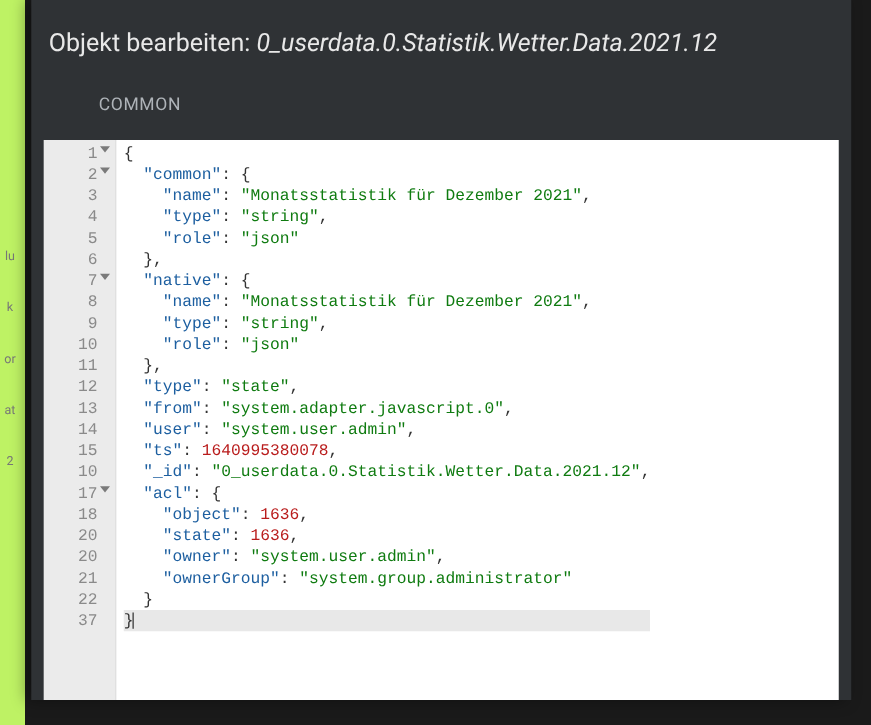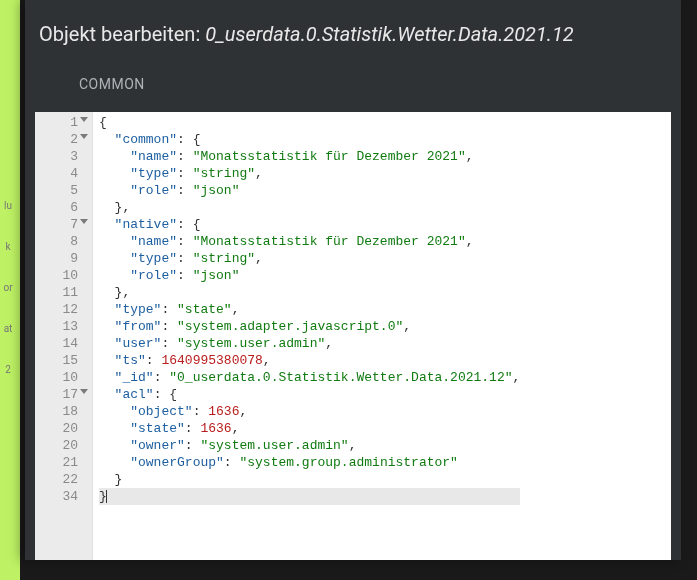--- a/index.html
+++ b/index.html
@@ -159,17 +159,17 @@
         <div class="gline">13</div>
         <div class="gline">14</div>
         <div class="gline">15</div>
         <div class="gline">10</div>
         <div class="gline">17<span class="fold"></span></div>
         <div class="gline">18</div>
         <div class="gline">20</div>
         <div class="gline">20</div>
         <div class="gline">21</div>
         <div class="gline">22</div>
-        <div class="gline">34</div>
+        <div class="gline">37</div>
       </div>
     <div class="code" id="code"><div class="cline">{</div><div class="cline">  <span class="tok-key">"common"</span>: {</div><div class="cline">    <span class="tok-key">"name"</span>: <span class="tok-str">"Monatsstatistik für Dezember 2021"</span>,</div><div class="cline">    <span class="tok-key">"type"</span>: <span class="tok-str">"string"</span>,</div><div class="cline">    <span class="tok-key">"role"</span>: <span class="tok-str">"json"</span></div><div class="cline">  },</div><div class="cline">  <span class="tok-key">"native"</span>: {</div><div class="cline">    <span class="tok-key">"name"</span>: <span class="tok-str">"Monatsstatistik für Dezember 2021"</span>,</div><div class="cline">    <span class="tok-key">"type"</span>: <span class="tok-str">"string"</span>,</div><div class="cline">    <span class="tok-key">"role"</span>: <span class="tok-str">"json"</span></div><div class="cline">  },</div><div class="cline">  <span class="tok-key">"type"</span>: <span class="tok-str">"state"</span>,</div><div class="cline">  <span class="tok-key">"from"</span>: <span class="tok-str">"system.adapter.javascript.0"</span>,</div><div class="cline">  <span class="tok-key">"user"</span>: <span class="tok-str">"system.user.admin"</span>,</div><div class="cline">  <span class="tok-key">"ts"</span>: <span class="tok-num">1640995380078</span>,</div><div class="cline">  <span class="tok-key">"_id"</span>: <span class="tok-str">"0_userdata.0.Statistik.Wetter.Data.2021.12"</span>,</div><div class="cline">  <span class="tok-key">"acl"</span>: {</div><div class="cline">    <span class="tok-key">"object"</span>: <span class="tok-num">1636</span>,</div><div class="cline">    <span class="tok-key">"state"</span>: <span class="tok-num">1636</span>,</div><div class="cline">    <span class="tok-key">"owner"</span>: <span class="tok-str">"system.user.admin"</span>,</div><div class="cline">    <span class="tok-key">"ownerGroup"</span>: <span class="tok-str">"system.group.administrator"</span></div><div class="cline">  }</div><div class="cline last">}<span class="cursor-bar"></span></div></div>
   </div>
 </div>
 
 </body></html>

